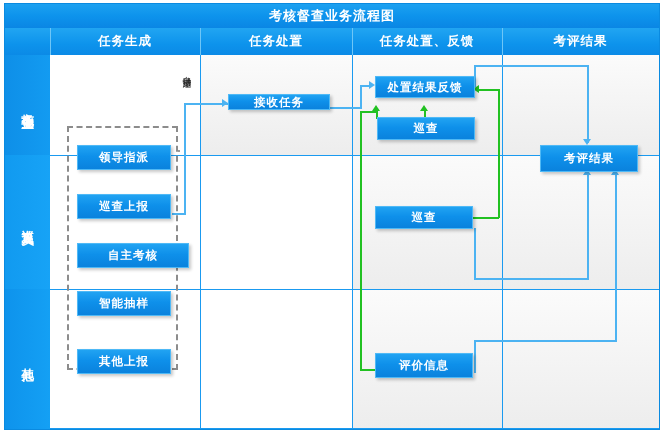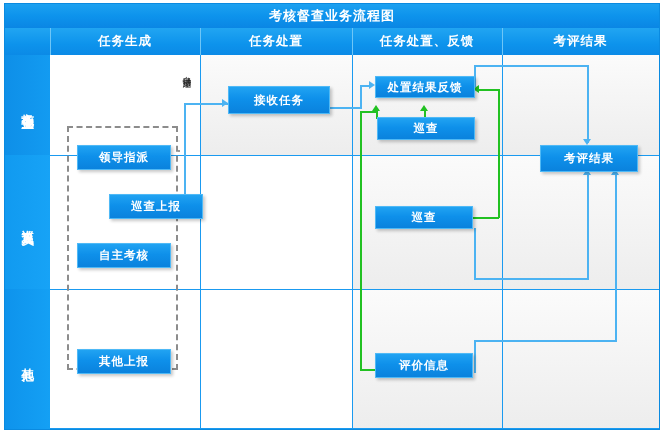--- a/index.html
+++ b/index.html
@@ -161,25 +161,26 @@
     <div class="gx gxh" style="left:428px;top:34px;width:21px;"></div>
     <div class="arrow ar-left" style="left:423px;top:30px;"></div>
 
     <div class="gx gxh" style="left:310px;top:314px;width:18px;"></div>
     <div class="gx gxv" style="left:310px;top:56px;height:260px;"></div>
     <div class="gx gxh" style="left:310px;top:56px;width:18px;"></div>
     <div class="gx gxv" style="left:326px;top:56px;height:8px;"></div>
     <div class="arrow ar-up-g" style="left:322px;top:50px;"></div>
 
     <div class="box" style="left:27px;top:90px;width:94px;height:25px;">领导指派</div>
-    <div class="box" style="left:27px;top:139px;width:94px;height:25px;margin-left:32px;">巡查上报</div>
-    <div class="box" style="left:27px;top:188px;width:94px;height:25px;">自主考核</div>
+    <div class="box" style="left:27px;top:139px;width:94px;height:25px;">巡查上报</div>
+    <div class="box" style="left:27px;top:188px;width:112px;height:25px;">自主考核</div>
+    <div class="box" style="left:27px;top:236px;width:94px;height:25px;">智能抽样</div>
     <div class="box" style="left:27px;top:272px;width:94px;height:25px;margin-top:22px;">其他上报</div>
 
-    <div class="box" style="left:178px;top:31px;width:102px;height:28px;">接收任务</div>
+    <div class="box" style="left:178px;top:39px;width:102px;height:16px;">接收任务</div>
 
     <div class="box" style="left:325px;top:21px;width:100px;height:22px;">处置结果反馈</div>
     <div class="box" style="left:327px;top:62px;width:98px;height:23px;">巡查</div>
     <div class="box" style="left:325px;top:151px;width:98px;height:23px;">巡查</div>
     <div class="box" style="left:325px;top:298px;width:98px;height:25px;">评价信息</div>
 
     <div class="box" style="left:490px;top:90px;width:98px;height:27px;">考评结果</div>
   </div>
 </div>
 

